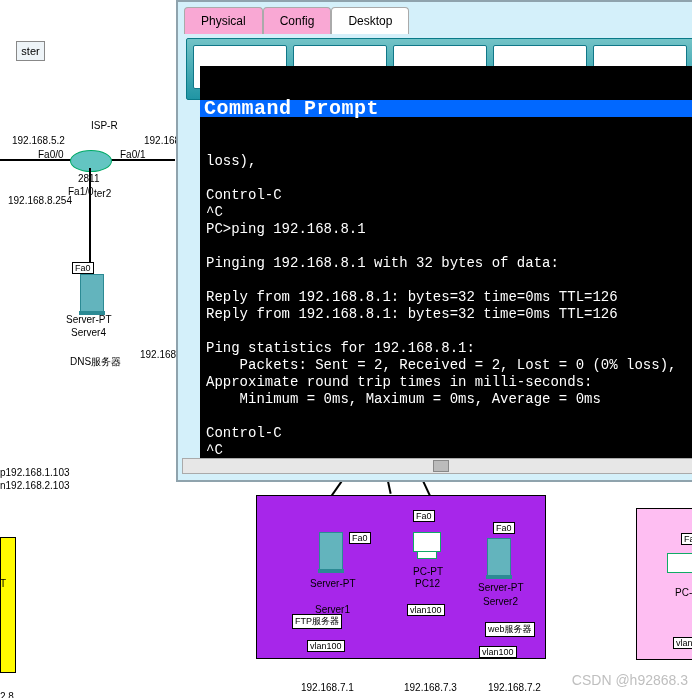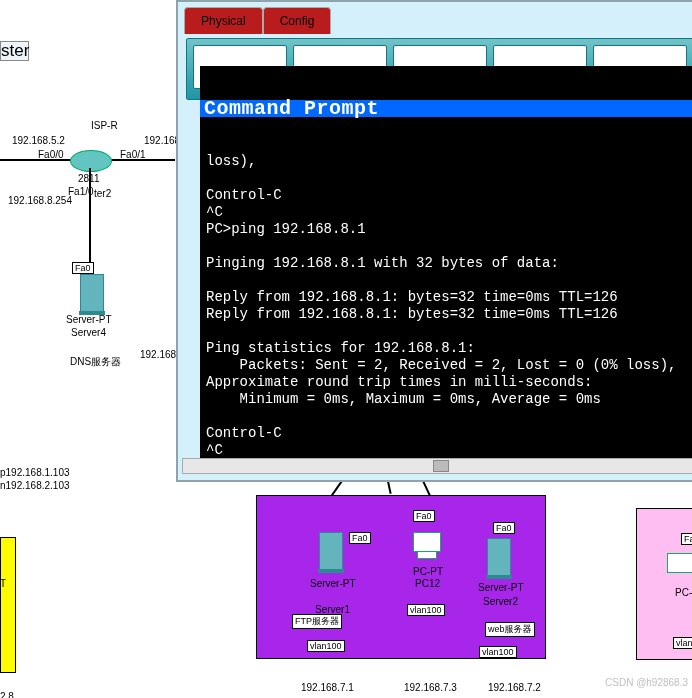--- a/index.html
+++ b/index.html
@@ -1,43 +1,43 @@
 <!DOCTYPE html>
 <html><head>
 <meta charset="utf-8">
 <style>
 html,body{margin:0;padding:0;width:692px;height:698px;font-family:Tahoma,Arial,sans-serif;font-size:11px;background:#fff;overflow:hidden;position:relative}
 .sim-bg{position:absolute;left:0;top:0;width:692px;height:698px;background:#fff}
-.ster{position:absolute;left:0;top:41px;width:27px;height:18px;border:1px solid #888;background:#eef4f8;line-height:18px;text-align:left;font-size:17px}
+.ster{position:absolute;left:16px;top:41px;width:27px;height:18px;border:1px solid #888;background:#eef4f8;line-height:18px;text-align:center;font-size:11px}
 .lbl{position:absolute;font-size:10px;color:#000;white-space:nowrap}
 .router{width:40px;height:20px;background:#63c5c2;border-radius:50%/50%;border:1px solid #0a6;position:absolute}
 .server-box{width:22px;height:36px;background:#63b4bd;border:1px solid #2c8a94;position:absolute}
 .server-box::after{content:"";position:absolute;bottom:-4px;left:-2px;width:26px;height:4px;background:#2c8a94}
 .pc-box{width:26px;height:18px;background:#fff;border:1px solid #1a6;position:absolute}
 
 .wire{position:absolute;height:2px;background:#000}
 
 .zone-purple{position:absolute;left:256px;top:495px;width:288px;height:162px;background:#a726ea;border:1px solid #000}
 .zone-pink{position:absolute;left:636px;top:508px;width:56px;height:150px;background:#febef2;border:1px solid #000}
 .zone-yellow{position:absolute;left:0;top:537px;width:14px;height:134px;background:#fffb00;border:1px solid #000}
 .tag{position:absolute;background:#fff;border:1px solid #000;font-size:9px;padding:0 2px}
 
 .dwin{position:absolute;left:176px;top:0;width:516px;height:478px;background:#d4f0fa;border:2px solid #8fa3ad}
 .tabs{position:absolute;left:6px;top:4px;display:flex;gap:0;font-size:12px}
-.tab{padding:6px 16px;background:#b91c1c;border:1px solid #aaa;border-bottom:none;border-top-left-radius:4px;border-top-right-radius:4px;position:relative;top:1px}
+.tab{padding:6px 16px;background:#f9a8d4;border:1px solid #aaa;border-bottom:none;border-top-left-radius:4px;border-top-right-radius:4px;position:relative;top:1px}
 .tab.active{background:#fff;z-index:2}
 .toolbar{position:absolute;left:8px;top:36px;right:0;height:48px;background:linear-gradient(#72c3c7,#2095a4);border:1px solid #0a7a88;border-radius:2px;display:flex;gap:6px;padding:6px}
 .tbicon{width:100px;height:42px;background:#fff;border:1px solid #178;border-radius:2px}
 
 .term{position:absolute;left:22px;top:64px;right:0;bottom:22px;background:#000;color:#fff;font-family:"Courier New",monospace;font-size:14px;line-height:17px;white-space:pre;overflow:hidden}
 .term-title{background:#0168ff;color:#fff;font-family:"Courier New",monospace;font-size:20px;font-weight:bold;padding:0 4px;letter-spacing:.5px}
 .term-body{padding:2px 6px}
 .hscroll{position:absolute;left:4px;bottom:6px;right:0;height:14px;background:#e7e7e7;border:1px solid #aaa}
 .hthumb{position:absolute;left:250px;top:1px;width:14px;height:10px;background:#bbb;border:1px solid #888}
-.watermark{position:absolute;right:4px;bottom:10px;font-size:10px;color:#bfbfbf}
+.watermark{position:absolute;right:4px;bottom:10px;font-size:14px;color:#bfbfbf}
 </style>
 </head>
 <body>
 
 <div class="sim-bg">
 
   <div class="ster">ster</div>
 
   <span class="lbl" style="left:91px;top:120px">ISP-R</span>
   <span class="lbl" style="left:12px;top:135px">192.168.5.2</span>
@@ -104,20 +104,21 @@
     <span class="lbl" style="left:38px;top:78px">PC-</span>
     <span class="lbl" style="left:56px;top:90px">PC</span>
     <span class="tag" style="left:36px;top:128px">vlan</span>
   </div>
   <span class="watermark">CSDN @h92868.3</span>
 
   <div class="dwin">
     <div class="tabs">
       <div class="tab">Physical</div>
       <div class="tab">Config</div>
+      <div class="tab active">Desktop</div>
     </div>
     <div class="toolbar">
       <div class="tbicon"></div>
       <div class="tbicon"></div>
       <div class="tbicon"></div>
       <div class="tbicon"></div>
       <div class="tbicon"></div>
     </div>
 
     <div class="term">

